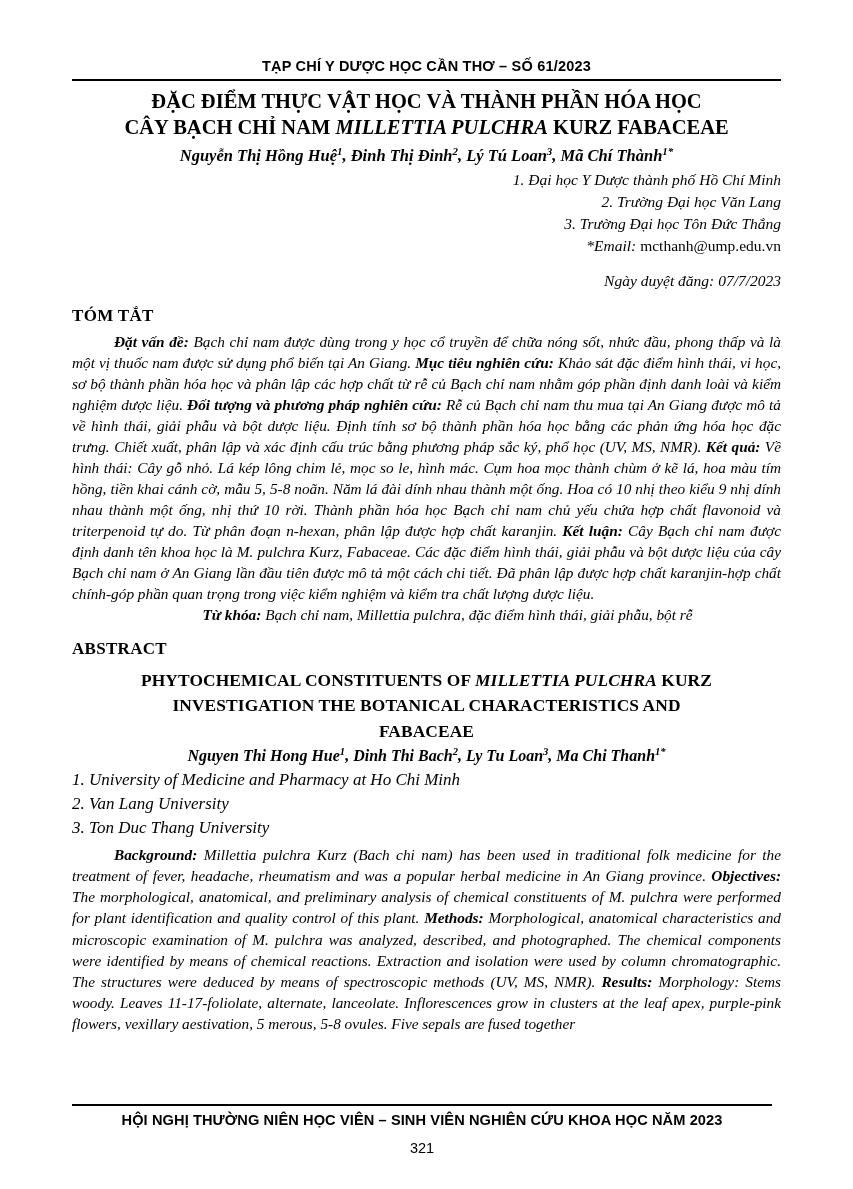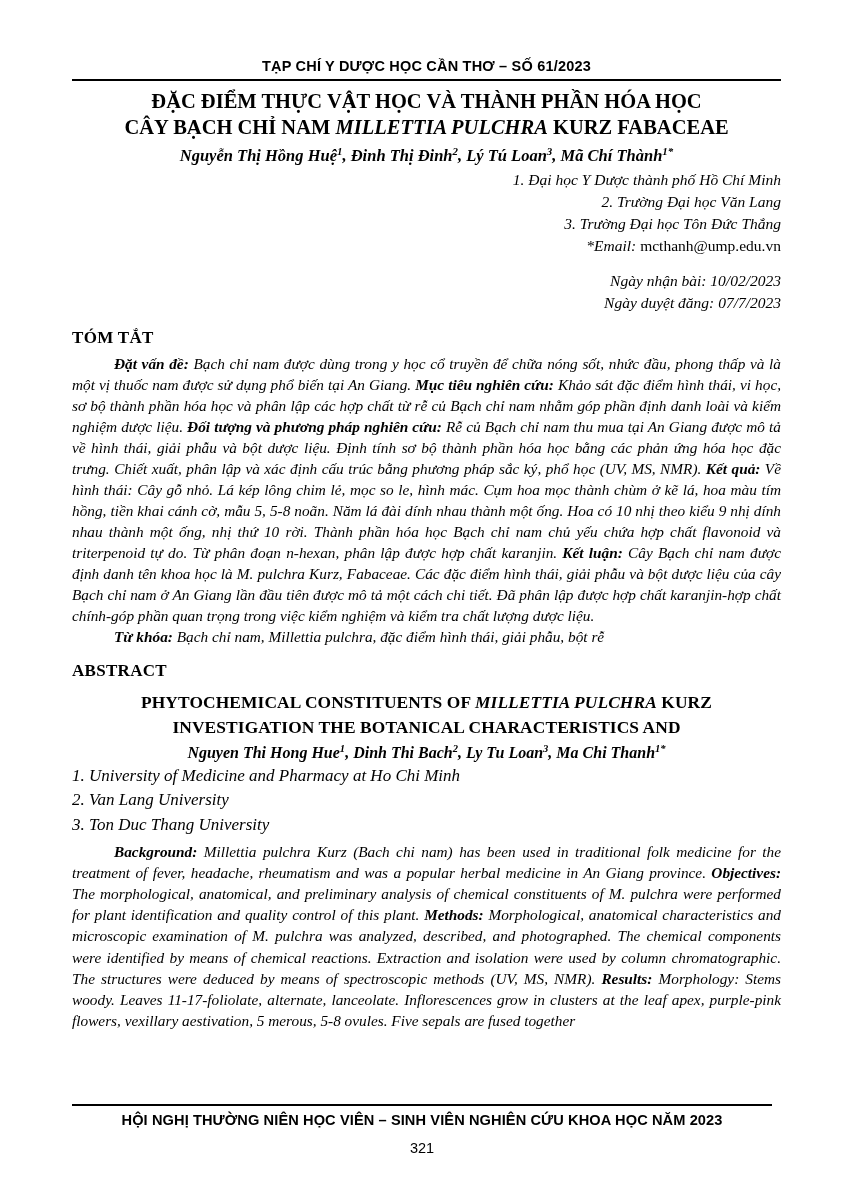--- a/index.html
+++ b/index.html
@@ -114,21 +114,21 @@
   .abs-body b, .abs-body .lbl {
     font-weight: bold;
     font-style: italic;
   }
   .keywords {
     font-style: italic;
     font-size: 15.3px;
     line-height: 1.375;
     text-indent: 42px;
     margin: 0;
-    text-align: left;
+    text-align: center;
   }
   .keywords .lbl { font-weight: bold; }
 
   
   .title-en {
     font-weight: bold;
     font-size: 17.4px;
     text-align: center;
     line-height: 1.45;
     margin-top: 4px;
@@ -206,33 +206,33 @@
     <div class="authors-vi"><span>Nguyễn Thị Hồng Huệ</span><sup>1</sup><span>, </span><span>Đinh Thị Đinh</span><sup>2</sup><span>, </span><span>Lý Tú Loan</span><sup>3</sup><span>, </span><span>Mã Chí Thành</span><sup>1*</sup></div>
 
     <div class="affil-block">
       <div>1. Đại học Y Dược thành phố Hồ Chí Minh</div>
       <div>2. Trường Đại học Văn Lang</div>
       <div>3. Trường Đại học Tôn Đức Thắng</div>
       <div class="email-line"><span>*Email:</span><span class="addr"> mcthanh@ump.edu.vn</span></div>
     </div>
 
     <div class="dates-block">
-      <div>Ngày nhận bài: 10/02/2023</div>
       <div>Ngày duyệt đăng: 07/7/2023</div>
     </div>
 
     <div class="sec-head">TÓM TẮT</div>
     <p class="abs-body"><span class="lbl">Đặt vấn đề:</span><span> Bạch chỉ nam được dùng trong y học cổ truyền để chữa nóng sốt, nhức đầu, phong thấp và là một vị thuốc nam được sử dụng phổ biến tại An Giang. </span><span class="lbl">Mục tiêu nghiên cứu:</span><span> Khảo sát đặc điểm hình thái, vi học, sơ bộ thành phần hóa học và phân lập các hợp chất từ rễ củ Bạch chỉ nam nhằm góp phần định danh loài và kiểm nghiệm dược liệu. </span><span class="lbl">Đối tượng và phương pháp nghiên cứu:</span><span> Rễ củ Bạch chỉ nam thu mua tại An Giang được mô tả về hình thái, giải phẫu và bột dược liệu. Định tính sơ bộ thành phần hóa học bằng các phản ứng hóa học đặc trưng. Chiết xuất, phân lập và xác định cấu trúc bằng phương pháp sắc ký, phổ học (UV, MS, NMR). </span><span class="lbl">Kết quả:</span><span> Về hình thái: Cây gỗ nhỏ. Lá kép lông chim lẻ, mọc so le, hình mác. Cụm hoa mọc thành chùm ở kẽ lá, hoa màu tím hồng, tiền khai cánh cờ, mẫu 5, 5-8 noãn. Năm lá đài dính nhau thành một ống. Hoa có 10 nhị theo kiểu 9 nhị dính nhau thành một ống, nhị thứ 10 rời. Thành phần hóa học Bạch chỉ nam chủ yếu chứa hợp chất flavonoid và triterpenoid tự do. Từ phân đoạn n-hexan, phân lập được hợp chất karanjin. </span><span class="lbl">Kết luận:</span><span> Cây Bạch chỉ nam được định danh tên khoa học là M. pulchra Kurz, Fabaceae. Các đặc điểm hình thái, giải phẫu và bột dược liệu của cây Bạch chỉ nam ở An Giang lần đầu tiên được mô tả một cách chi tiết. Đã phân lập được hợp chất karanjin-hợp chất chính-góp phần quan trọng trong việc kiểm nghiệm và kiểm tra chất lượng dược liệu.</span></p>
     <p class="keywords"><span class="lbl">Từ khóa:</span><span> Bạch chỉ nam, Millettia pulchra, đặc điểm hình thái, giải phẫu, bột rễ</span></p>
 
     <div class="sec-head abstract-head">ABSTRACT</div>
 
     <div class="title-en">
       <div><span>PHYTOCHEMICAL CONSTITUENTS OF </span><span class="sci">MILLETTIA PULCHRA</span><span> KURZ</span></div>
       <div>INVESTIGATION THE BOTANICAL CHARACTERISTICS AND</div>
+      <div>FABACEAE</div>
     </div>
 
     <div class="authors-en"><span>Nguyen Thi Hong Hue</span><sup>1</sup>, <span>Dinh Thi Bach</span><sup>2</sup>, <span>Ly Tu Loan</span><sup>3</sup>, <span>Ma Chi Thanh</span><sup>1*</sup></div>
 
     <div class="affil-en">
       <div>1. University of Medicine and Pharmacy at Ho Chi Minh</div>
       <div>2. Van Lang University</div>
       <div>3. Ton Duc Thang University</div>
     </div>
 

